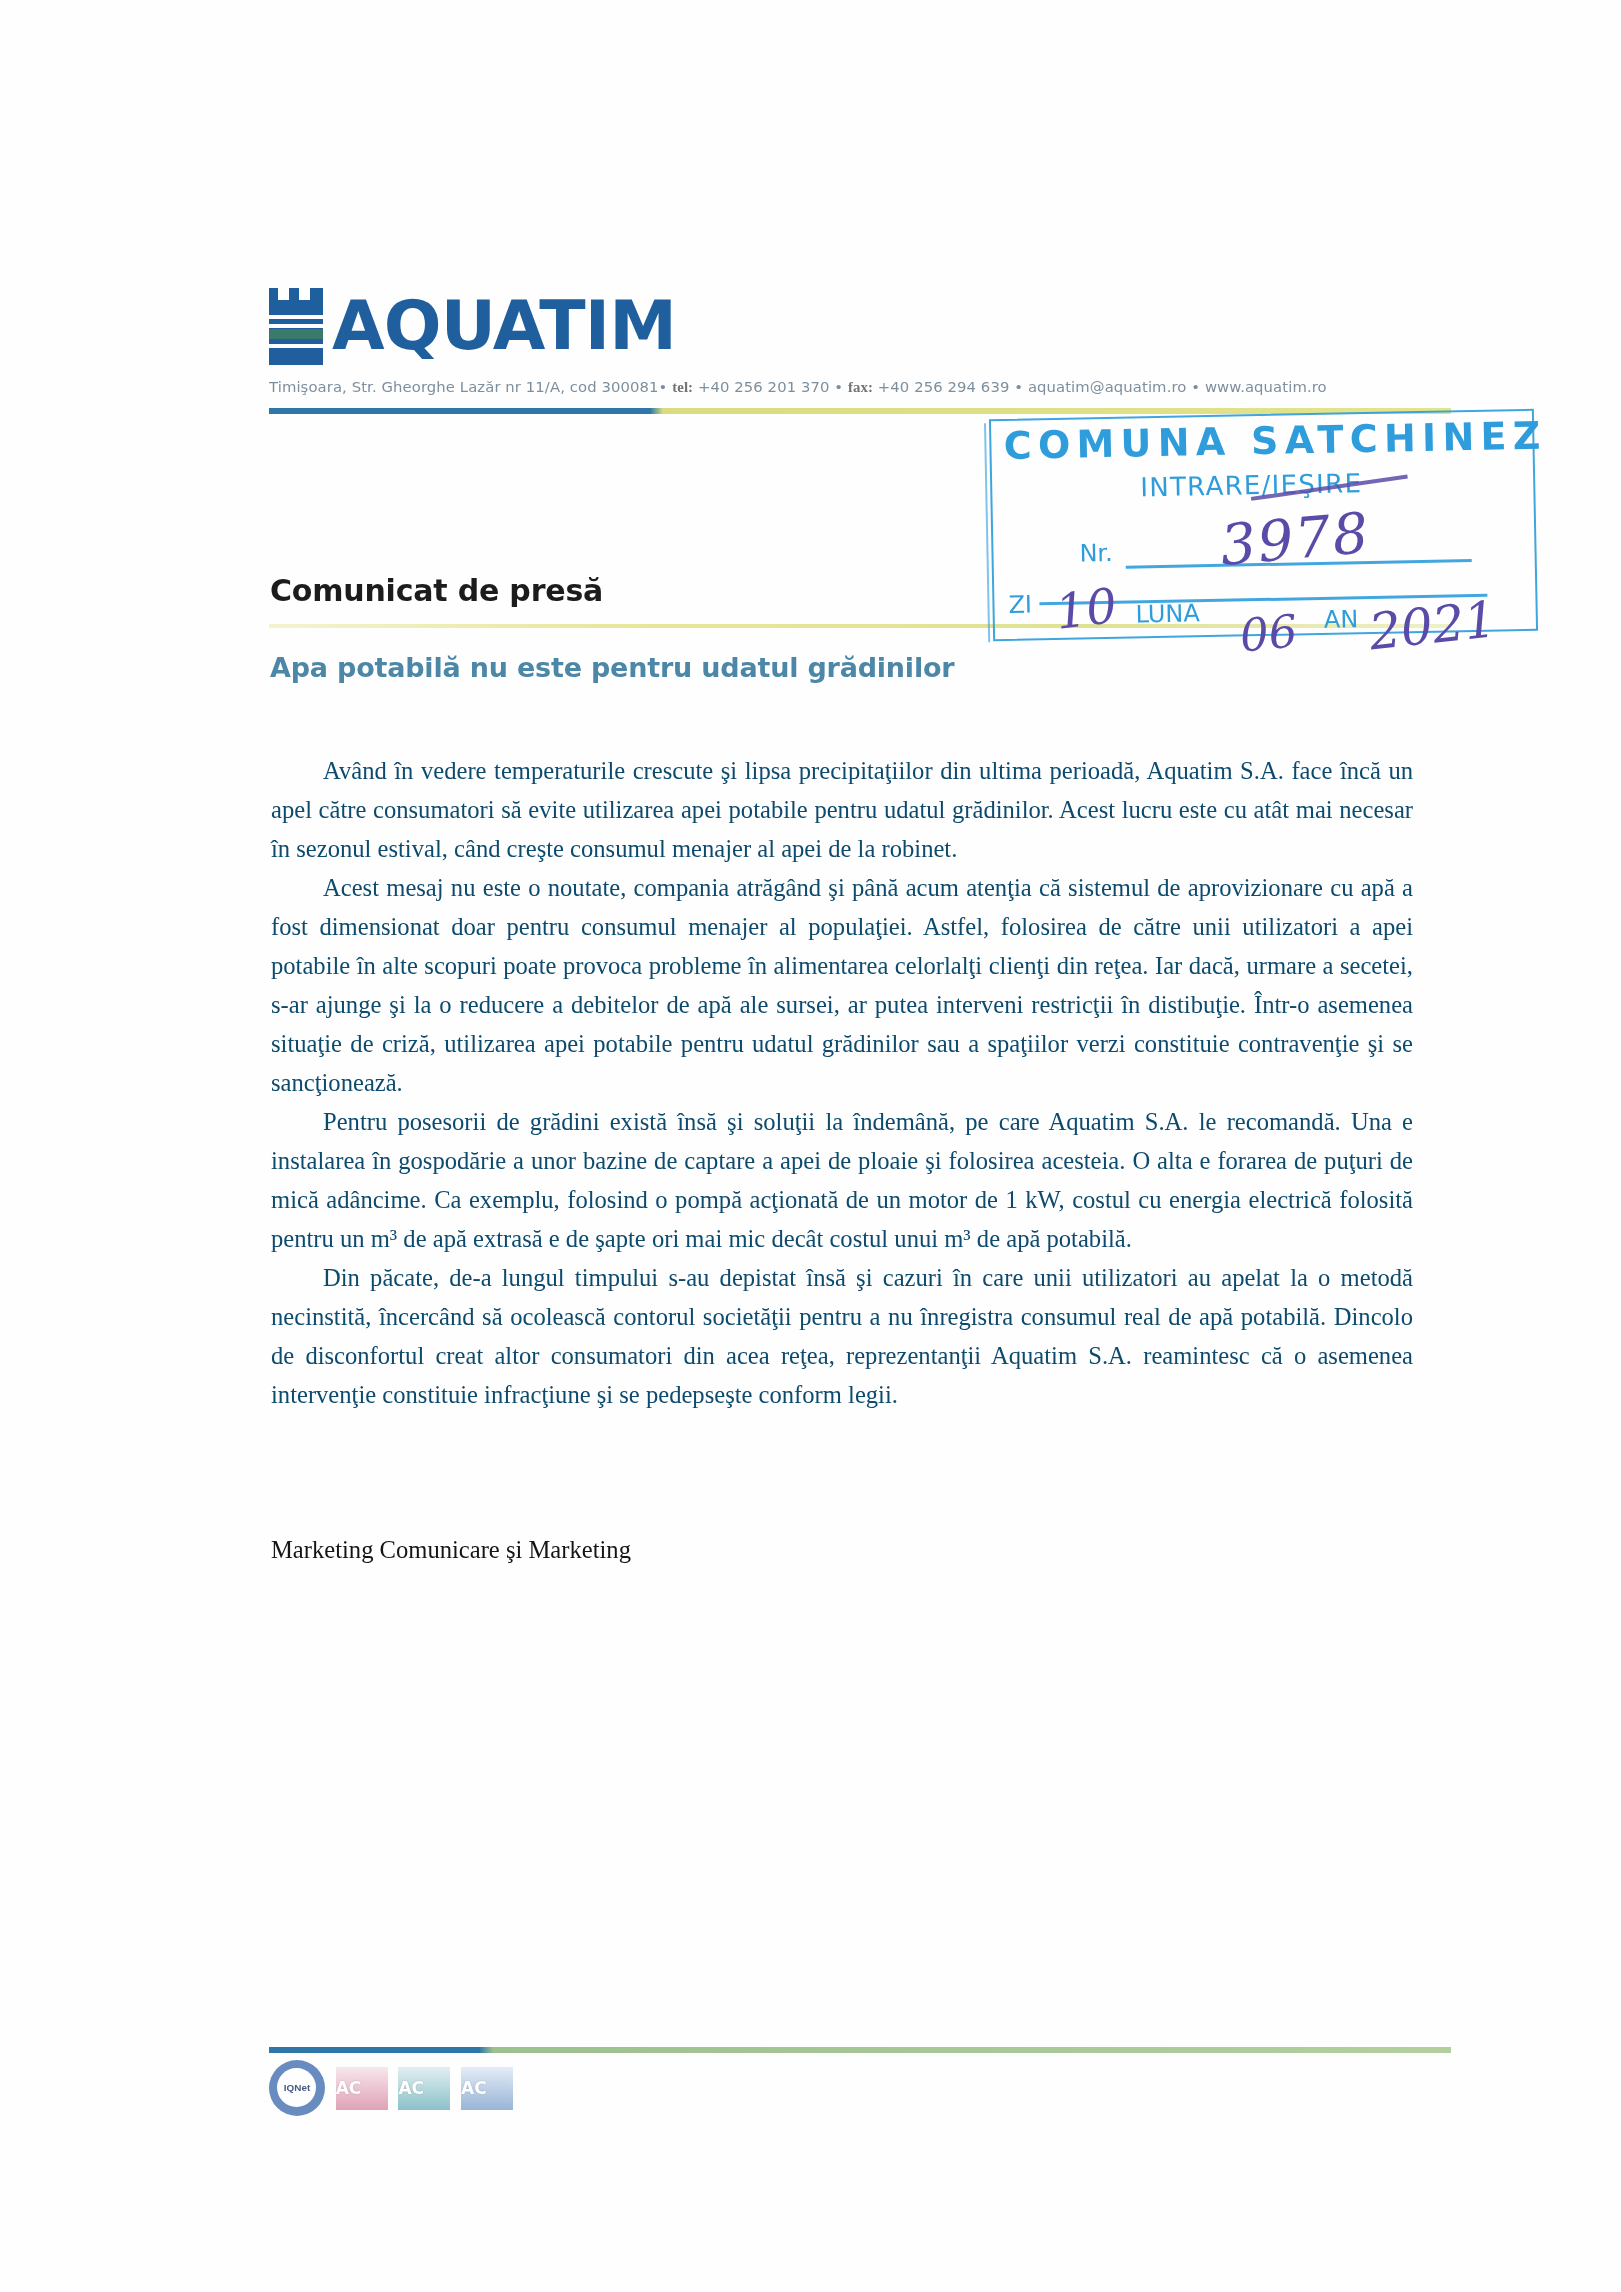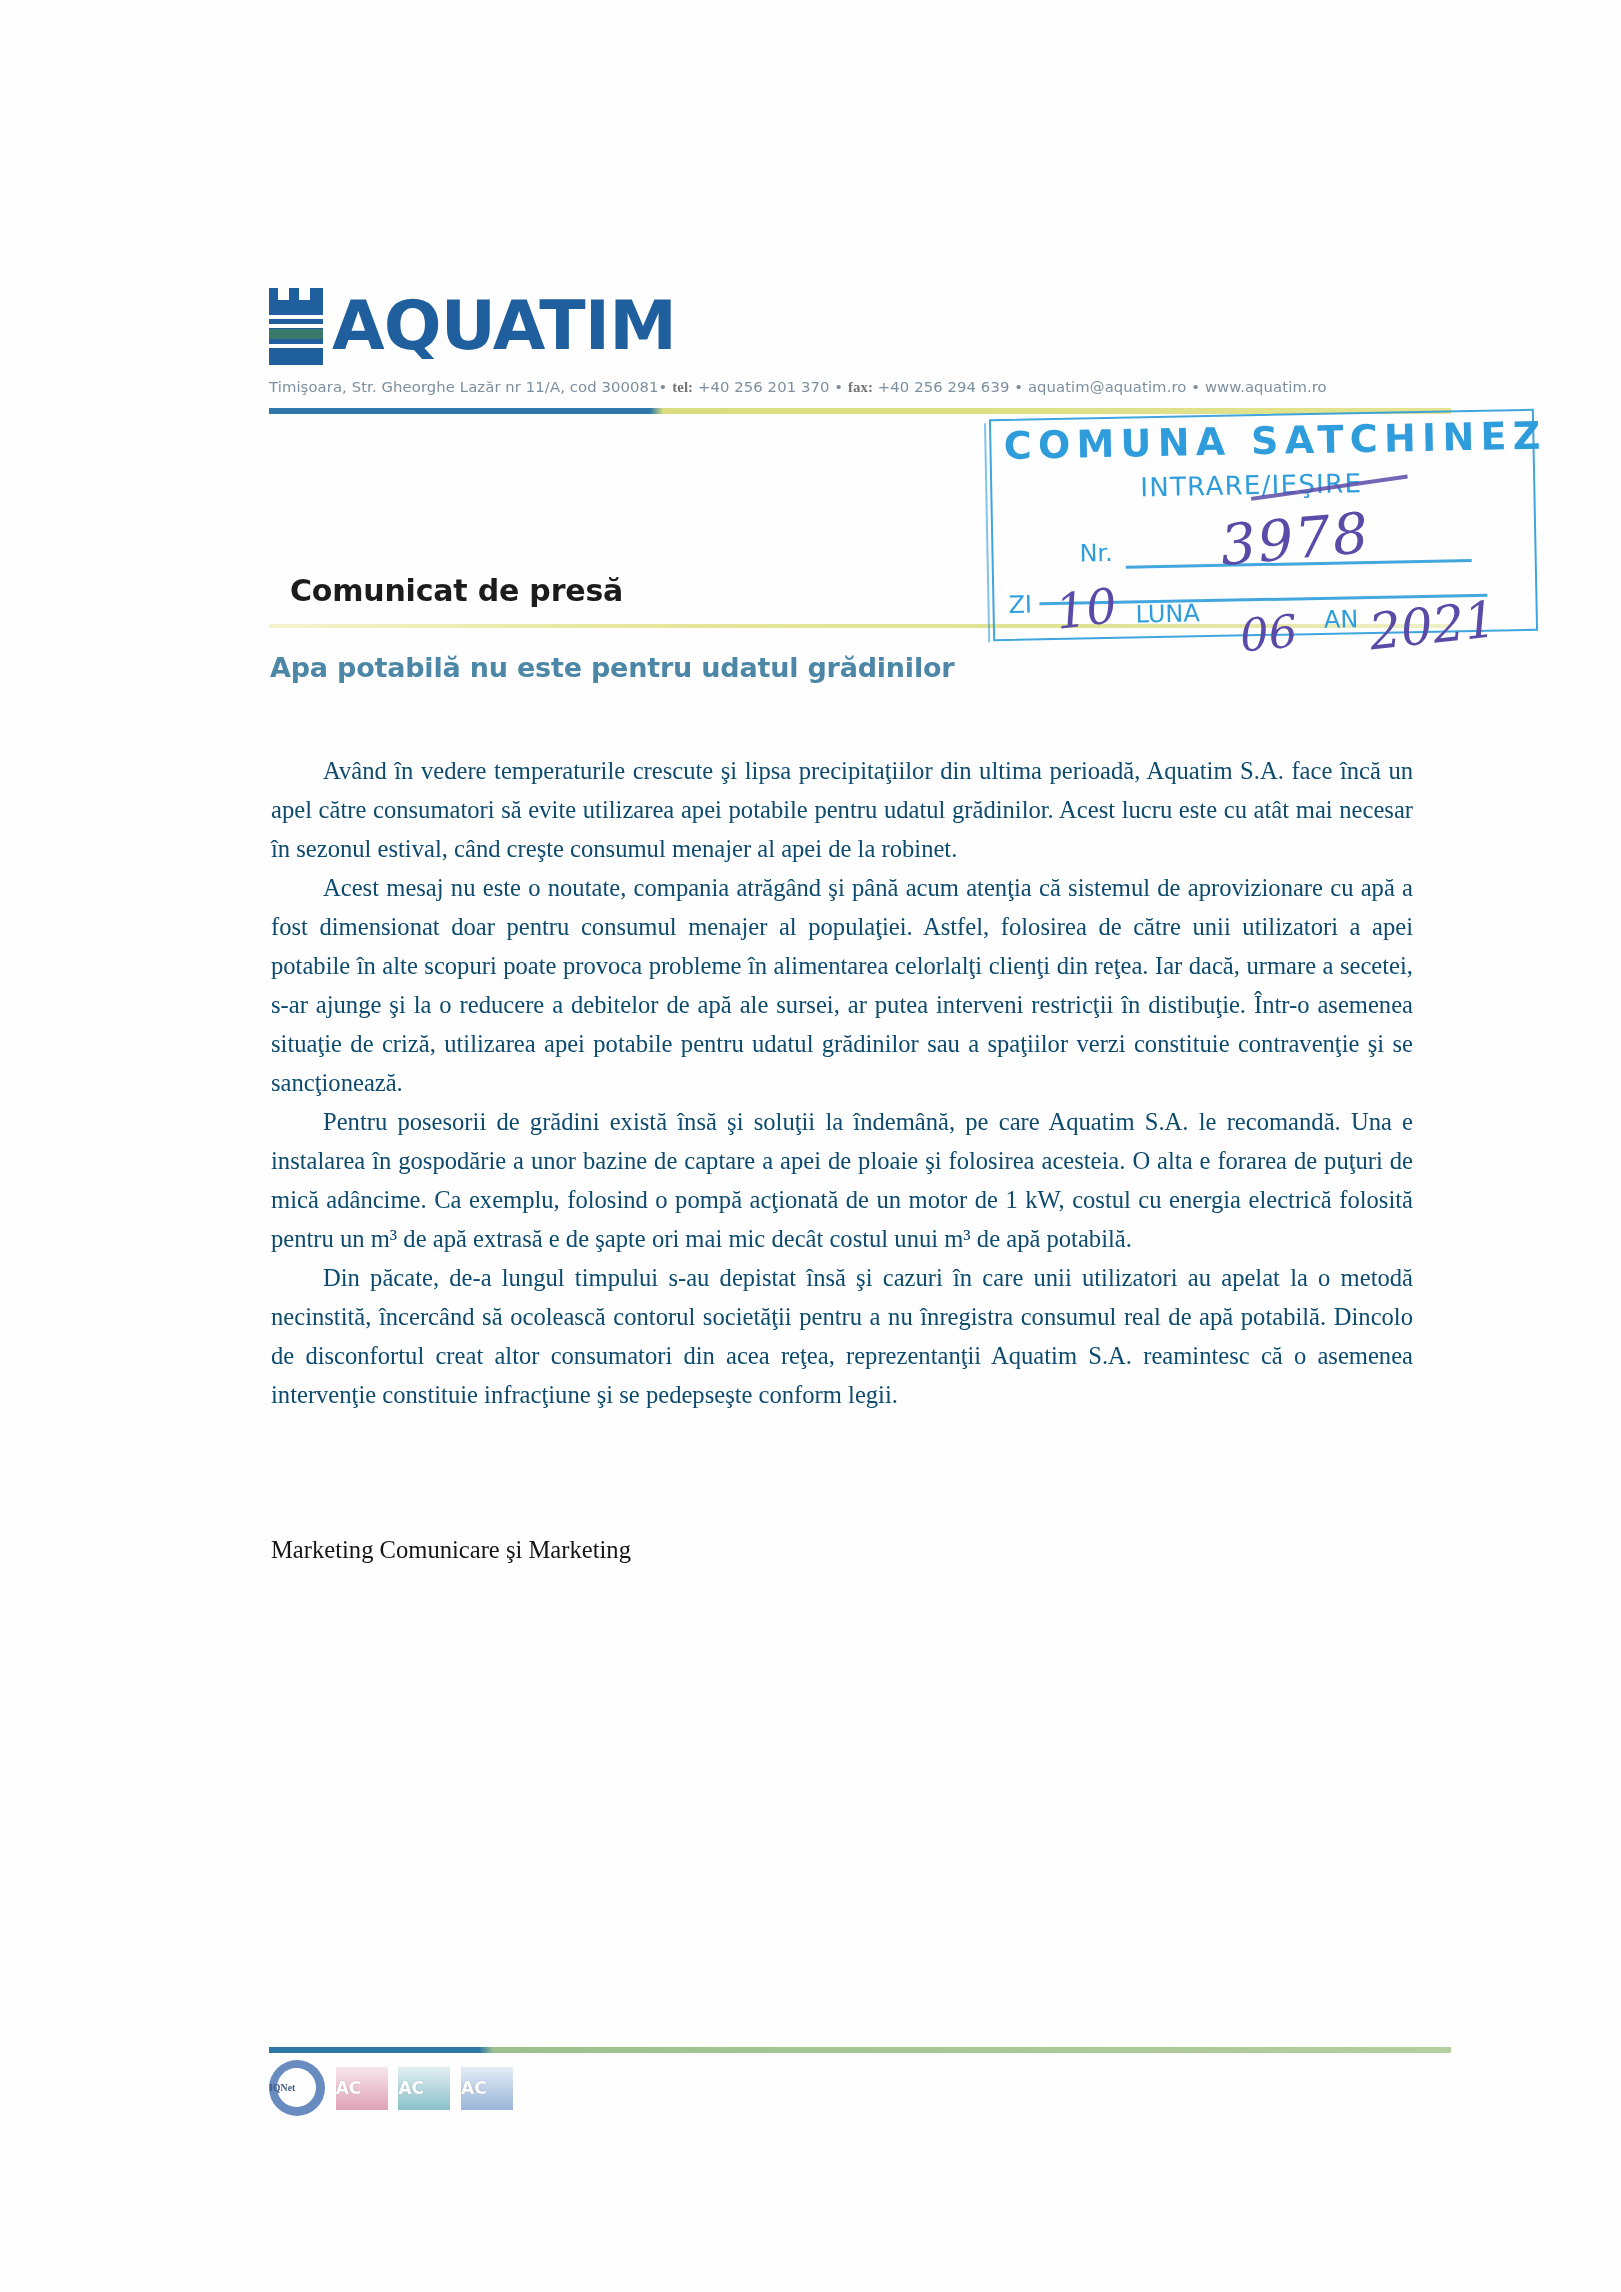--- a/index.html
+++ b/index.html
@@ -114,21 +114,20 @@
   
   .doc-title {
     position: absolute;
     left: 270px;
     top: 573px;
     font-family: "DejaVu Sans", sans-serif;
     font-weight: 700;
     font-size: 30px;
     color: #1c1c1c;
     letter-spacing: -0.2px;
-    margin-left: 20px;
   }
   .doc-subtitle {
     position: absolute;
     left: 270px;
     top: 652px;
     font-family: "DejaVu Sans", sans-serif;
     font-weight: 700;
     font-size: 27px;
     color: #4d87a8;
     letter-spacing: -0.2px;
@@ -293,22 +292,22 @@
     position: absolute;
     left: 8px; top: 8px;
     width: 39px; height: 39px;
     border-radius: 50%;
     background: #ffffff;
   }
   .iqnet .iq-label {
     position: absolute;
     left: 0; right: 0;
     top: 21.5px;
-    text-align: left;
-    font-family: Liberation Serif, serif;
+    text-align: center;
+    font-family: Liberation Sans, sans-serif;
     font-size: 9.9px;
     font-weight: 700;
     color: #26406e;
     z-index: 2;
   }
   .ac-badge {
     width: 52px; height: 43px;
     position: relative;
     display: flex;
     align-items: center;

